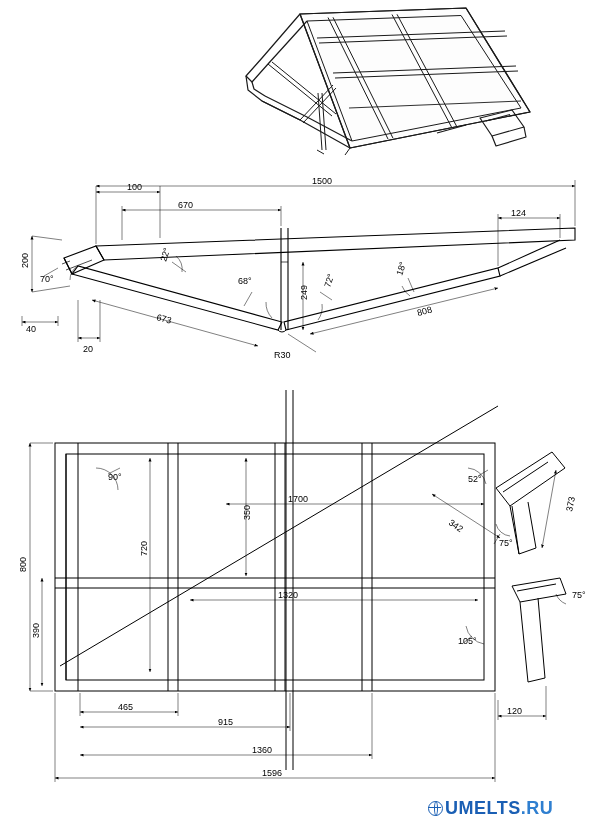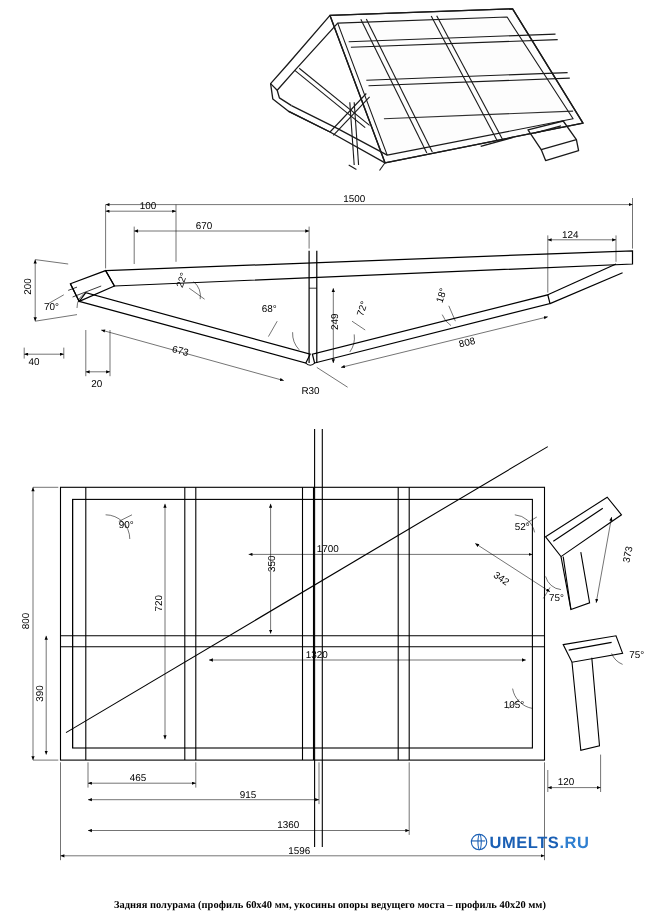--- a/index.html
+++ b/index.html
@@ -34,25 +34,25 @@
     width: 600px;
     text-align: center;
     font-size: 9.5px;
     font-weight: bold;
     font-family: "Liberation Serif", serif;
     color: #000000;
   }
   .watermark {
     position: absolute;
     left: 428px;
-    top: 756px;
+    top: 798px;
     width: 150px;
     height: 18px;
     font-family: "Liberation Sans", sans-serif;
-    font-size: 15px;
+    font-size: 18px;
     font-weight: bold;
     letter-spacing: 0.5px;
     color: #1a5fb4;
   }
   .watermark .wm-u { color: #1a5fb4; }
   .watermark .wm-ru { color: #2f7fd0; }
   .wm-globe {
     display: inline-block;
     width: 13px; height: 13px;
     border-radius: 50%;
@@ -353,15 +353,14 @@
       <text x="252" y="753">1360</text>
       <text x="262" y="776">1596</text>
     </g>
 
   </svg>
 
   <div class="watermark">
     <span class="wm-globe"></span><span class="wm-u">UMELTS</span><span class="wm-ru">.RU</span>
   </div>
 
-  <div class="caption">Задняя полурама (профиль 60х40 мм, укосины опоры ведущего моста – профиль 40х20 мм)</div>
 
 </div>
 
 </body></html>

